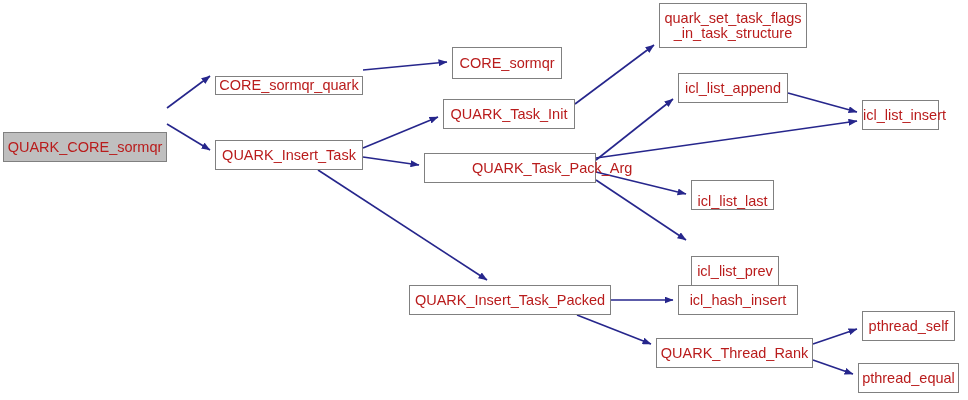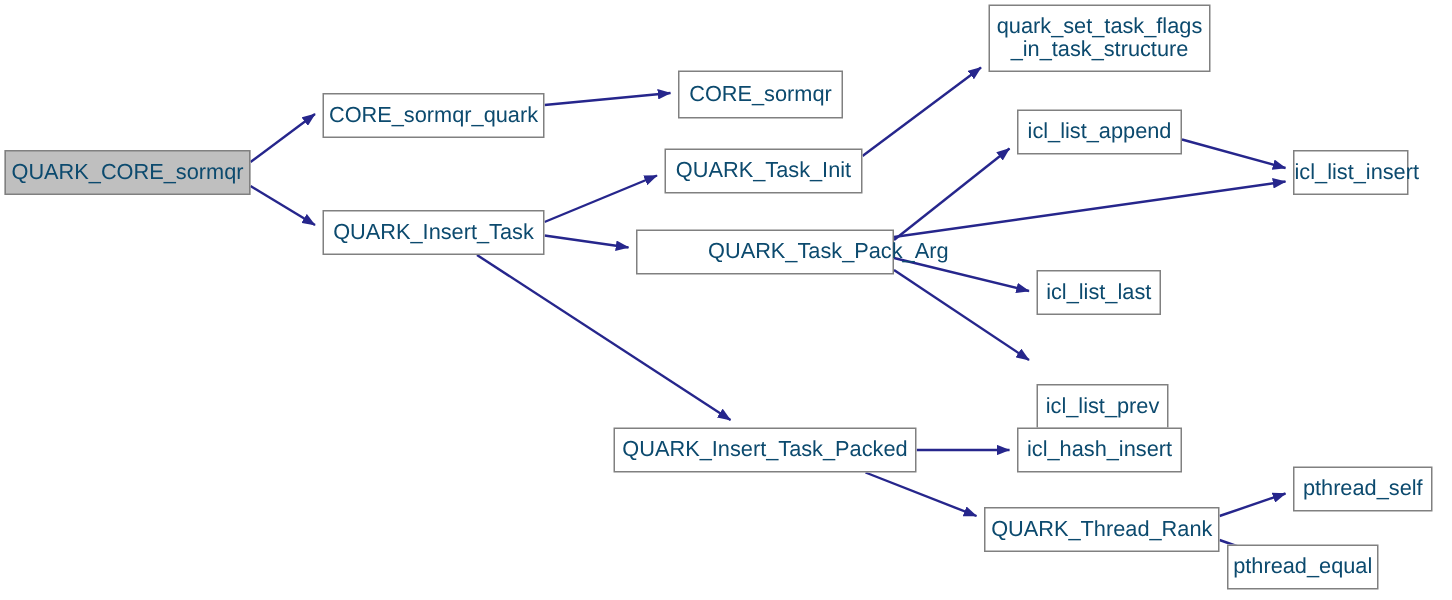--- a/index.html
+++ b/index.html
@@ -22,33 +22,34 @@
     left: 0;
     top: 0;
     width: 968px;
     height: 400px;
   }
   .node {
     position: absolute;
     box-sizing: border-box;
     border: 1px solid #808080;
     background: #ffffff;
-    color: #0c4a6e;
+    color: #b91c1c;
     font-size: 14.5px;
     line-height: 15px;
     letter-spacing: 0px;
     display: flex;
     align-items: center;
     justify-content: center;
     text-align: center;
     white-space: pre-line;
     z-index: 5;
   }
   .node.root {
     background: #bfbfbf;
+    margin-top: 32px;
   }
   .node .lbl {
     display: block;
     width: 100%;
     padding: 0 2px;
   }
 </style>
 </head>
 <body>
 
@@ -73,30 +74,30 @@
         <path d="M 596,180 L 686,240" stroke="#26268c" stroke-width="1.6" fill="none" marker-end="url(#arrowhead)"></path>
         <path d="M 788,93 L 857,112" stroke="#26268c" stroke-width="1.6" fill="none" marker-end="url(#arrowhead)"></path>
         <path d="M 611,300 L 673,300" stroke="#26268c" stroke-width="1.6" fill="none" marker-end="url(#arrowhead)"></path>
         <path d="M 577,315 L 651,344" stroke="#26268c" stroke-width="1.6" fill="none" marker-end="url(#arrowhead)"></path>
         <path d="M 813,344 L 857,329" stroke="#26268c" stroke-width="1.6" fill="none" marker-end="url(#arrowhead)"></path>
         <path d="M 813,360 L 853,374" stroke="#26268c" stroke-width="1.6" fill="none" marker-end="url(#arrowhead)"></path>
       </g>
   </svg>
   <div id="nodes">
       <div class="node root" style="left: 3px; top: 100px; width: 164px; height: 30px; border-color: rgb(128, 128, 128); background: rgb(191, 191, 191);"><span class="lbl">QUARK_CORE_sormqr</span></div>
-      <div class="node" style="left: 215px; top: 62px; width: 148px; height: 30px; border-color: rgb(128, 128, 128); background: rgb(255, 255, 255);"><span class="lbl">CORE_sormqr_quark</span></div>
+      <div class="node" style="left: 215px; top: 76px; width: 148px; height: 19px; border-color: rgb(128, 128, 128); background: rgb(255, 255, 255);"><span class="lbl">CORE_sormqr_quark</span></div>
       <div class="node" style="left: 215px; top: 140px; width: 148px; height: 30px; border-color: rgb(128, 128, 128); background: rgb(255, 255, 255);"><span class="lbl">QUARK_Insert_Task</span></div>
       <div class="node" style="left: 452px; top: 47px; width: 110px; height: 32px; border-color: rgb(128, 128, 128); background: rgb(255, 255, 255);"><span class="lbl">CORE_sormqr</span></div>
       <div class="node" style="left: 443px; top: 99px; width: 132px; height: 30px; border-color: rgb(128, 128, 128); background: rgb(255, 255, 255);"><span class="lbl">QUARK_Task_Init</span></div>
       <div class="node" style="left: 424px; top: 153px; width: 172px; height: 30px; border-color: rgb(128, 128, 128); background: rgb(255, 255, 255); padding-left: 47px;"><span class="lbl">QUARK_Task_Pack_Arg</span></div>
       <div class="node" style="left: 409px; top: 285px; width: 202px; height: 30px; border-color: rgb(128, 128, 128); background: rgb(255, 255, 255); justify-content: center;"><span class="lbl">QUARK_Insert_Task_Packed</span></div>
       <div class="node" style="left: 659px; top: 3px; width: 148px; height: 45px; border-color: rgb(128, 128, 128); background: rgb(255, 255, 255);"><span class="lbl">quark_set_task_flags
 _in_task_structure</span></div>
       <div class="node" style="left: 678px; top: 73px; width: 110px; height: 30px; border-color: rgb(128, 128, 128); background: rgb(255, 255, 255);"><span class="lbl">icl_list_append</span></div>
       <div class="node" style="left: 862px; top: 100px; width: 77px; height: 30px; border-color: rgb(128, 128, 128); background: rgb(255, 255, 255);"><span class="lbl">icl_list_insert</span></div>
-      <div class="node" style="left: 691px; top: 180px; width: 83px; height: 30px; border-color: rgb(128, 128, 128); background: rgb(255, 255, 255);"><span class="lbl">icl_list_last</span></div>
+      <div class="node" style="left: 691px; top: 180px; width: 83px; height: 30px; border-color: rgb(128, 128, 128); background: rgb(255, 255, 255); align-items: flex-end;"><span class="lbl">icl_list_last</span></div>
       <div class="node" style="left: 691px; top: 232px; width: 88px; height: 30px; border-color: rgb(128, 128, 128); background: rgb(255, 255, 255); margin-top: 24px;"><span class="lbl">icl_list_prev</span></div>
-      <div class="node" style="left: 678px; top: 285px; width: 110px; height: 30px; border-color: rgb(128, 128, 128); background: rgb(255, 255, 255);"><span class="lbl">icl_hash_insert</span></div>
+      <div class="node" style="left: 678px; top: 285px; width: 120px; height: 30px; border-color: rgb(128, 128, 128); background: rgb(255, 255, 255);"><span class="lbl">icl_hash_insert</span></div>
       <div class="node" style="left: 656px; top: 338px; width: 157px; height: 30px; border-color: rgb(128, 128, 128); background: rgb(255, 255, 255);"><span class="lbl">QUARK_Thread_Rank</span></div>
       <div class="node" style="left: 862px; top: 311px; width: 93px; height: 30px; border-color: rgb(128, 128, 128); background: rgb(255, 255, 255);"><span class="lbl">pthread_self</span></div>
-      <div class="node" style="left: 818px; top: 363px; width: 101px; height: 30px; border-color: rgb(128, 128, 128); background: rgb(255, 255, 255);"><span class="lbl">pthread_equal</span></div>
+      <div class="node" style="left: 858px; top: 363px; width: 101px; height: 30px; border-color: rgb(128, 128, 128); background: rgb(255, 255, 255);"><span class="lbl">pthread_equal</span></div>
     </div>
 </div>
 
 </body></html>

